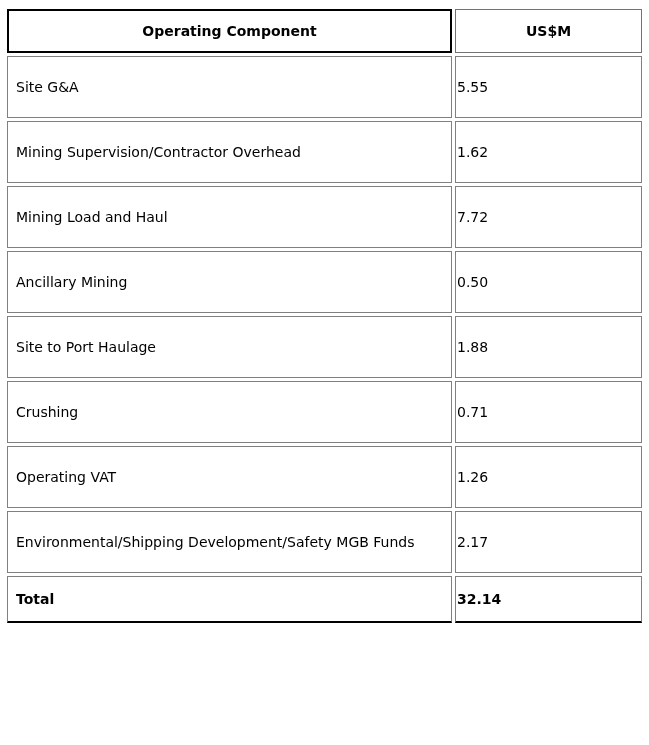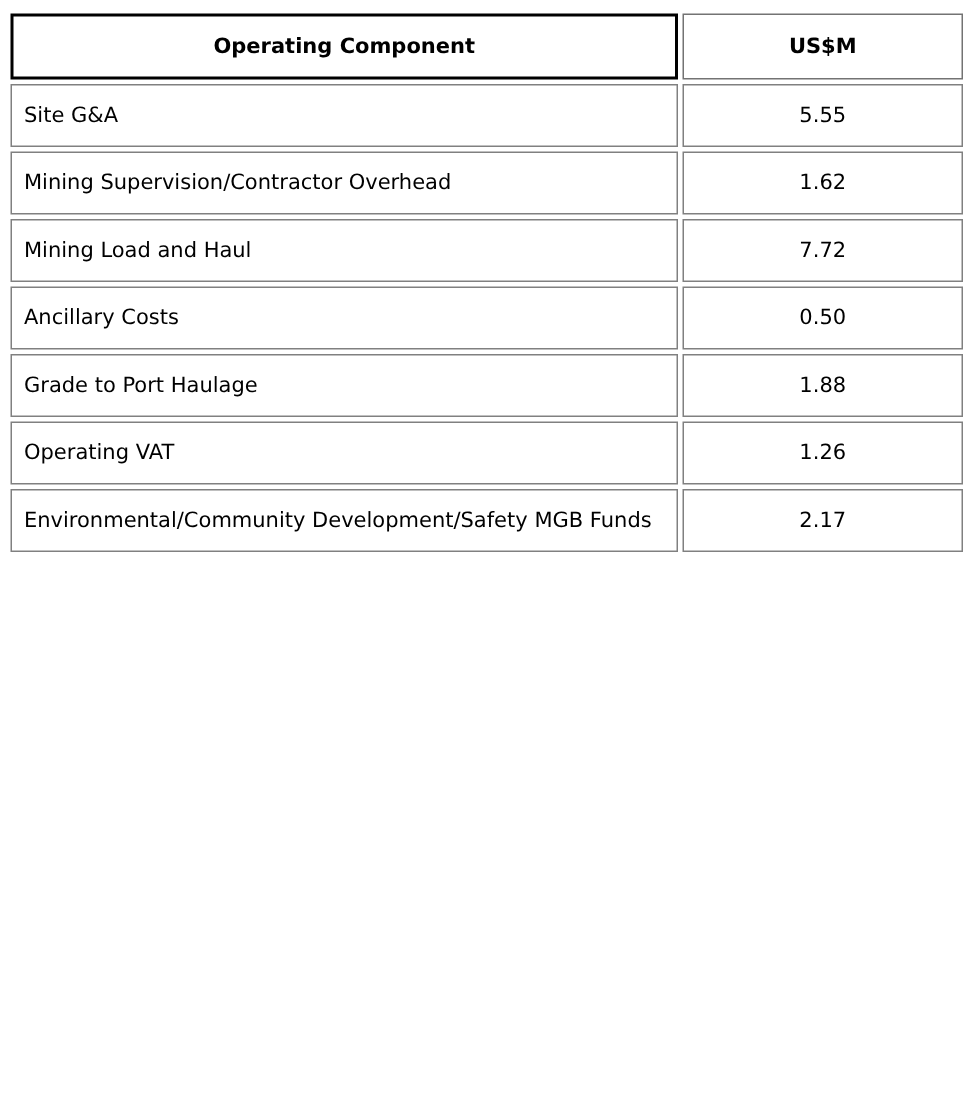--- a/index.html
+++ b/index.html
@@ -35,30 +35,29 @@
   tr.header-row th {
     height: 44px;
     font-weight: bold;
     text-align: center;
   }
   th.hdr-component { border: 2px solid #000000; }
   th.hdr-value     { border: 1px solid #737373; }
 
   
   tr.data-row td {
-    height: 42px;
+    height: 62px;
     border: 1px solid #808080;
     font-weight: normal;
   }
   td.cell-component {
     text-align: left;
     padding-left: 8px;
   }
   td.cell-value {
-    text-align: center;
   }
 
   
   tr.total-row td {
     height: 47px;
     border: 1px solid #808080;
     border-bottom: 2px solid #000000;
     font-weight: bold;
   }
 </style>
@@ -82,30 +81,38 @@
     </tr>
     <tr class="data-row">
       <td class="cell-component">Mining Supervision/Contractor Overhead</td>
       <td class="cell-value">1.62</td>
     </tr>
     <tr class="data-row">
       <td class="cell-component">Mining Load and Haul</td>
       <td class="cell-value">7.72</td>
     </tr>
     <tr class="data-row">
-      <td class="cell-component">Ancillary Costs</td>
+      <td class="cell-component">Ancillary Mining</td>
       <td class="cell-value">0.50</td>
     </tr>
     <tr class="data-row">
-      <td class="cell-component">Grade to Port Haulage</td>
+      <td class="cell-component">Site to Port Haulage</td>
       <td class="cell-value">1.88</td>
+    </tr>
+    <tr class="data-row">
+      <td class="cell-component">Crushing</td>
+      <td class="cell-value">0.71</td>
     </tr>
     <tr class="data-row">
       <td class="cell-component">Operating VAT</td>
       <td class="cell-value">1.26</td>
     </tr>
     <tr class="data-row">
-      <td class="cell-component">Environmental/Community Development/Safety MGB Funds</td>
+      <td class="cell-component">Environmental/Shipping Development/Safety MGB Funds</td>
       <td class="cell-value">2.17</td>
     </tr>
 
+    <tr class="total-row">
+      <td class="cell-component">Total</td>
+      <td class="cell-value">32.14</td>
+    </tr>
   </tbody>
 </table>
 
 </body></html>

